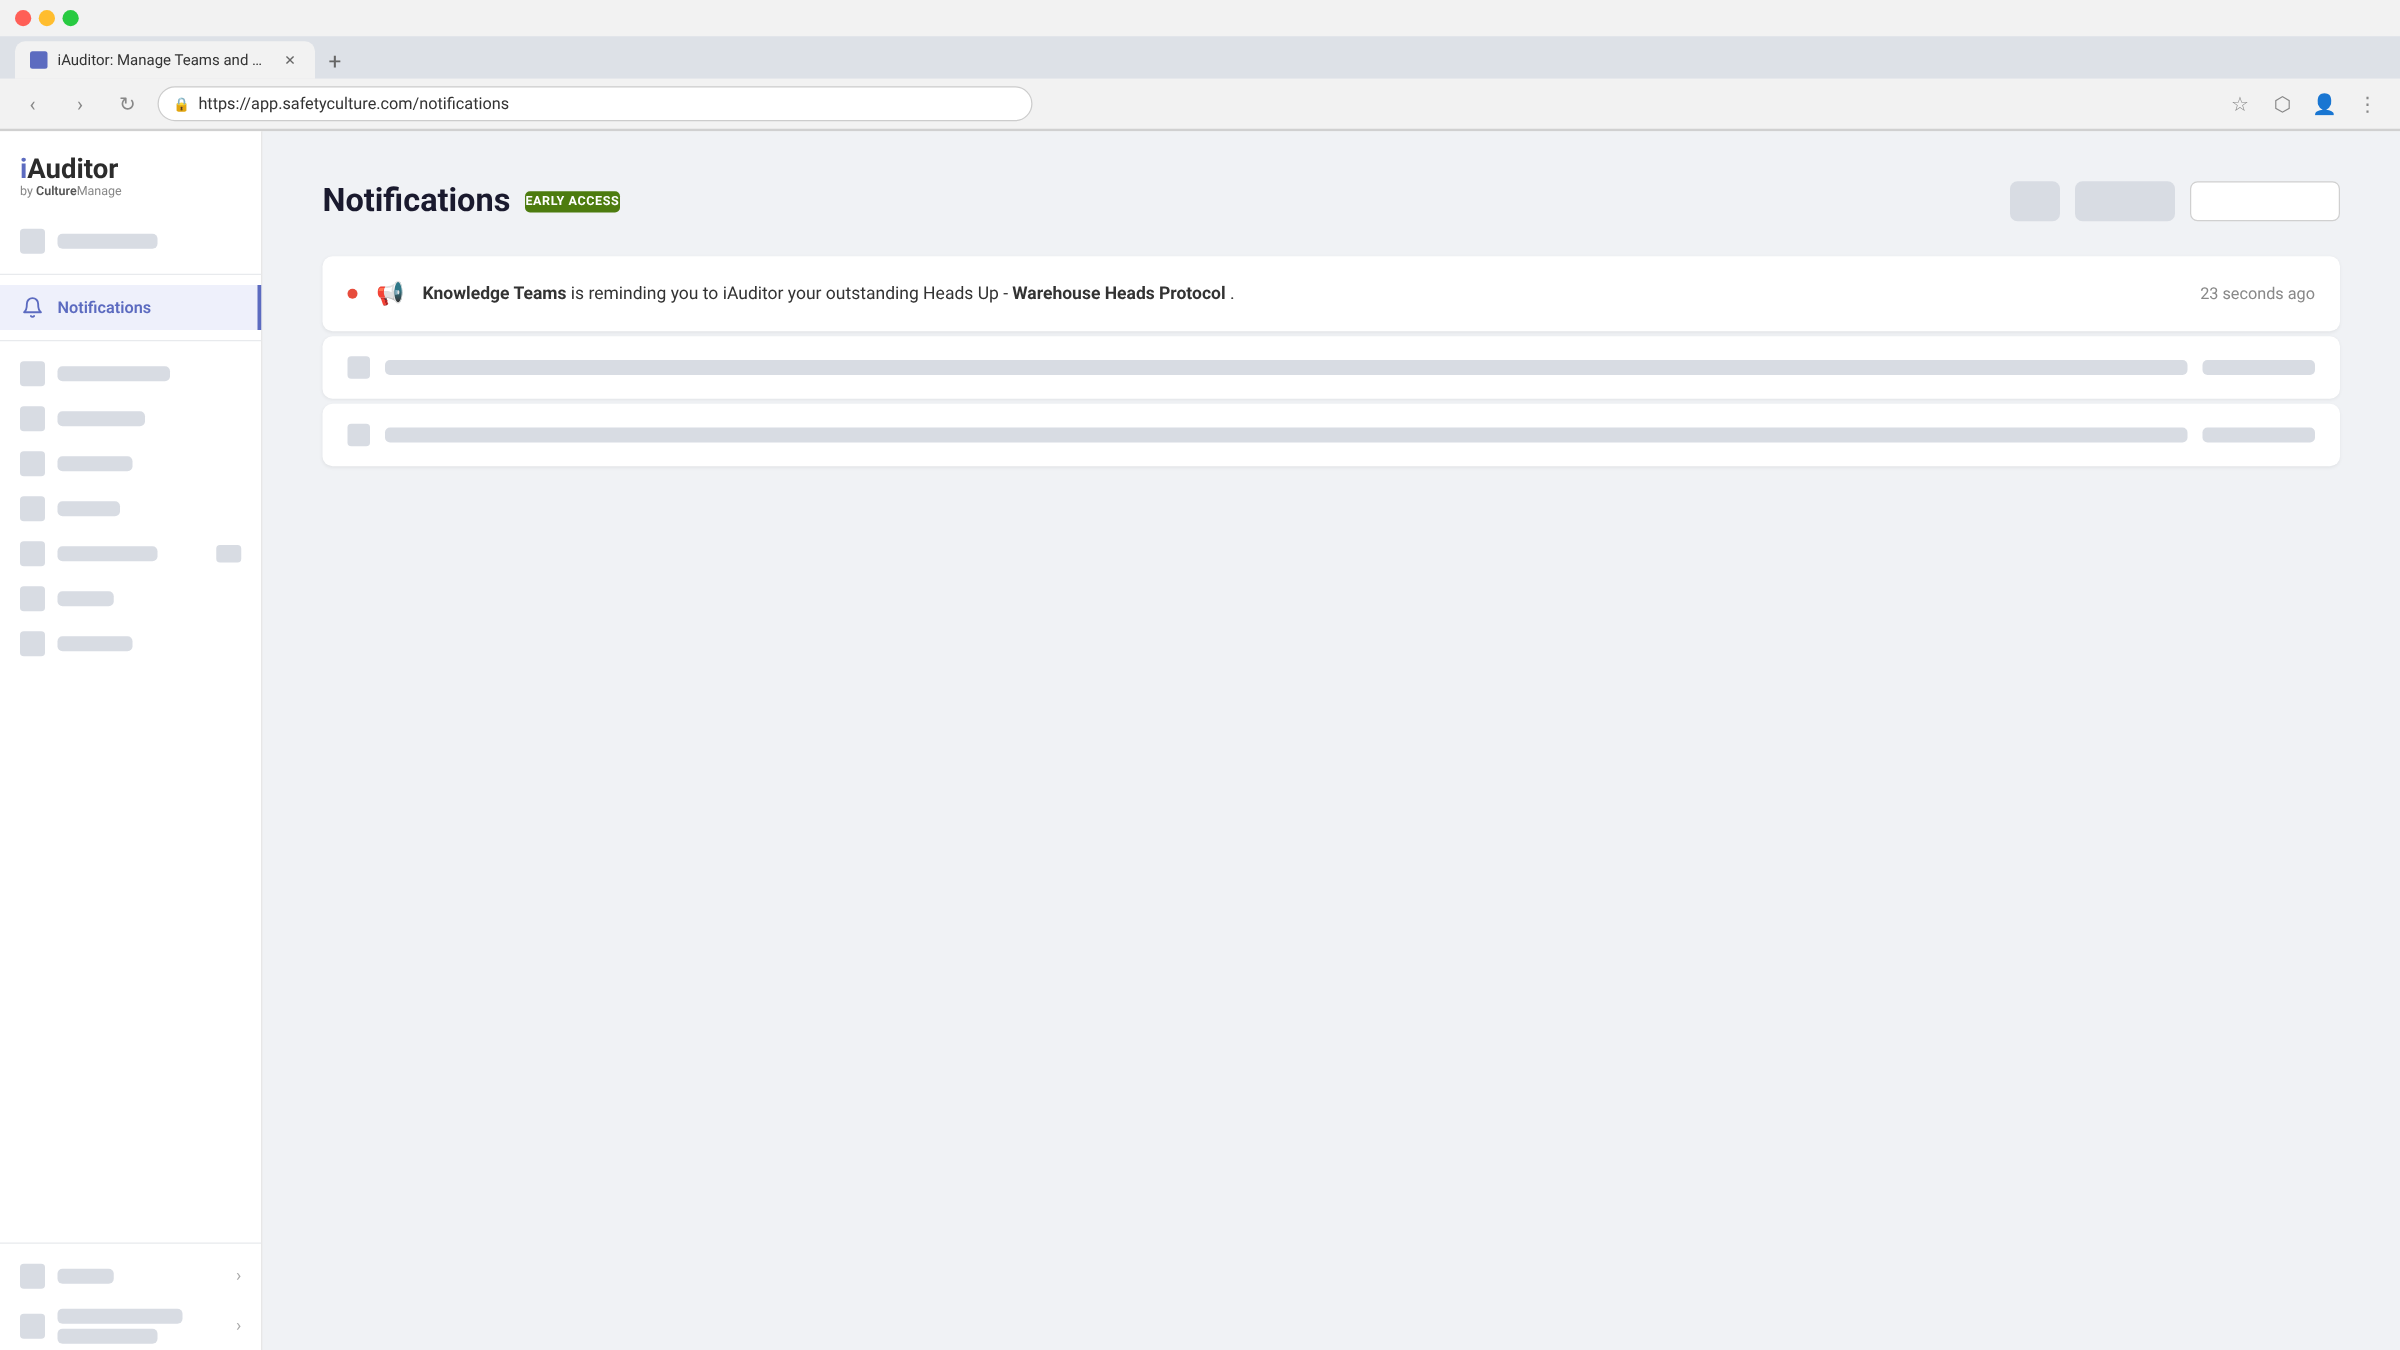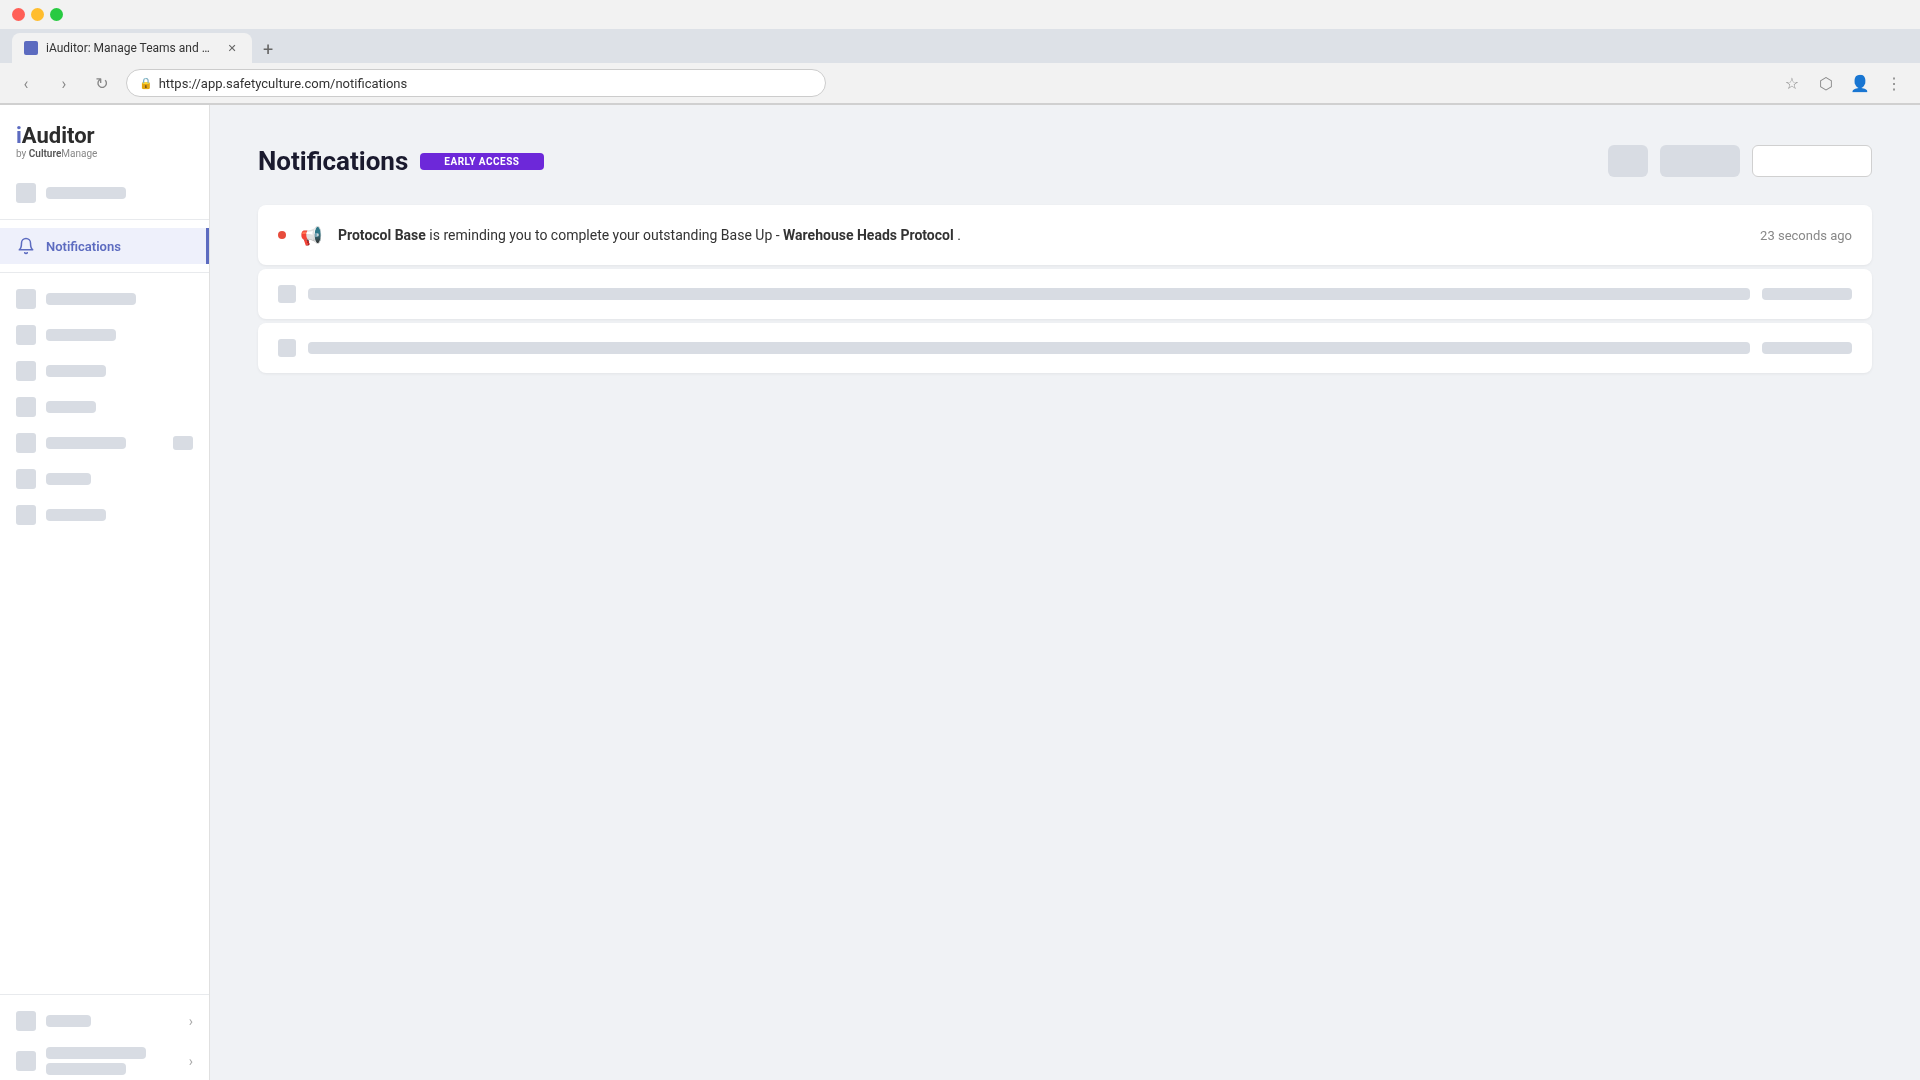--- a/index.html
+++ b/index.html
@@ -311,25 +311,25 @@
     }
 
     .page-title {
       font-size: 26px;
       font-weight: 700;
       color: #1a1a2e;
       margin-right: 12px;
     }
 
     .early-access-badge {
-      background: #6d28d9;
+      background: #4d7c0f;
       color: white;
       font-size: 10px;
       font-weight: 700;
-      padding: 3px 24px;
+      padding: 3px 0;
       border-radius: 4px;
       letter-spacing: 0.5px;
     }
 
     .header-actions {
       margin-left: auto;
       display: flex;
       align-items: center;
       gap: 12px;
     }
@@ -609,22 +609,22 @@
         <div class="header-btn-skeleton"></div>
       </div>
     </div>
 
     <div class="notification-list">
 
       <div class="notification-item unread">
         <div class="unread-dot"></div>
         <div class="notif-icon">📢</div>
         <div class="notif-text">
-          <strong>Protocol Base</strong>
-          <span> is reminding you to complete your outstanding Base Up - </span>
+          <strong>Knowledge Teams</strong>
+          <span> is reminding you to iAuditor your outstanding Heads Up - </span>
           <strong>Warehouse Heads Protocol</strong>
           <span>.</span>
         </div>
         <span class="notif-time">23 seconds ago</span>
       </div>
 
       <div class="skeleton-notif">
         <div class="skel-square"></div>
         <div class="skel-bar sk-full"></div>
         <div class="skel-time"></div>

